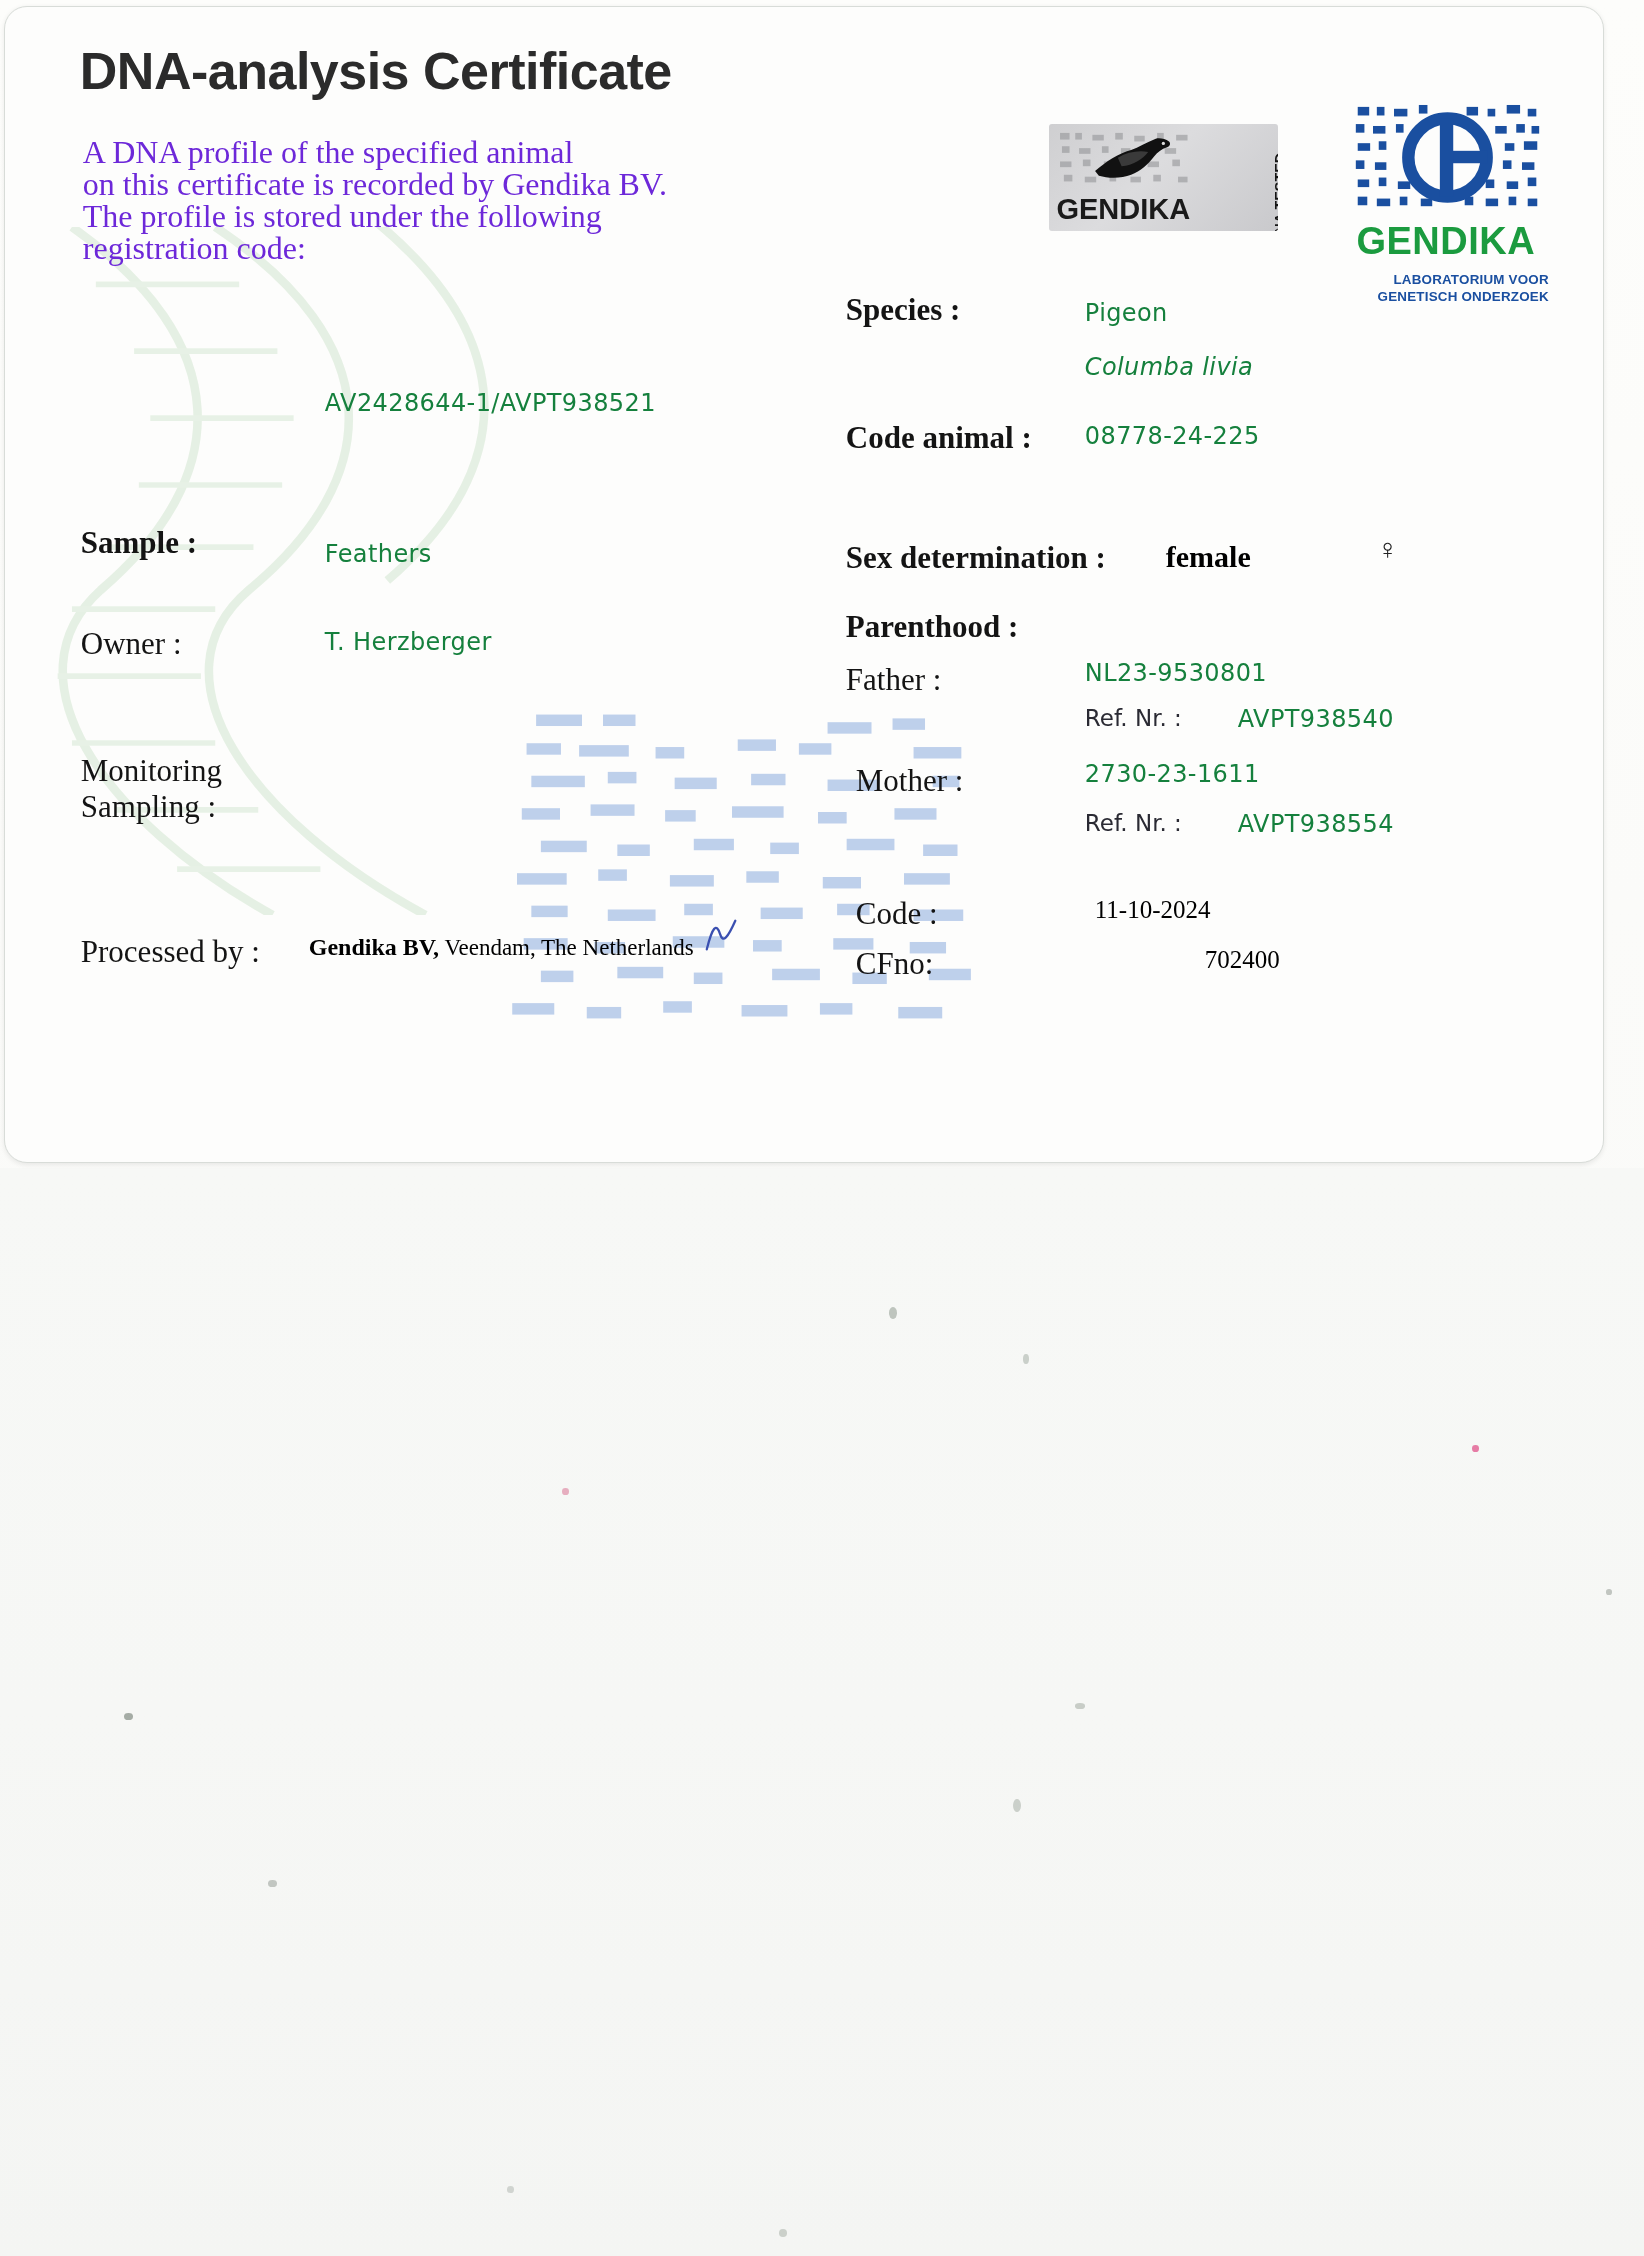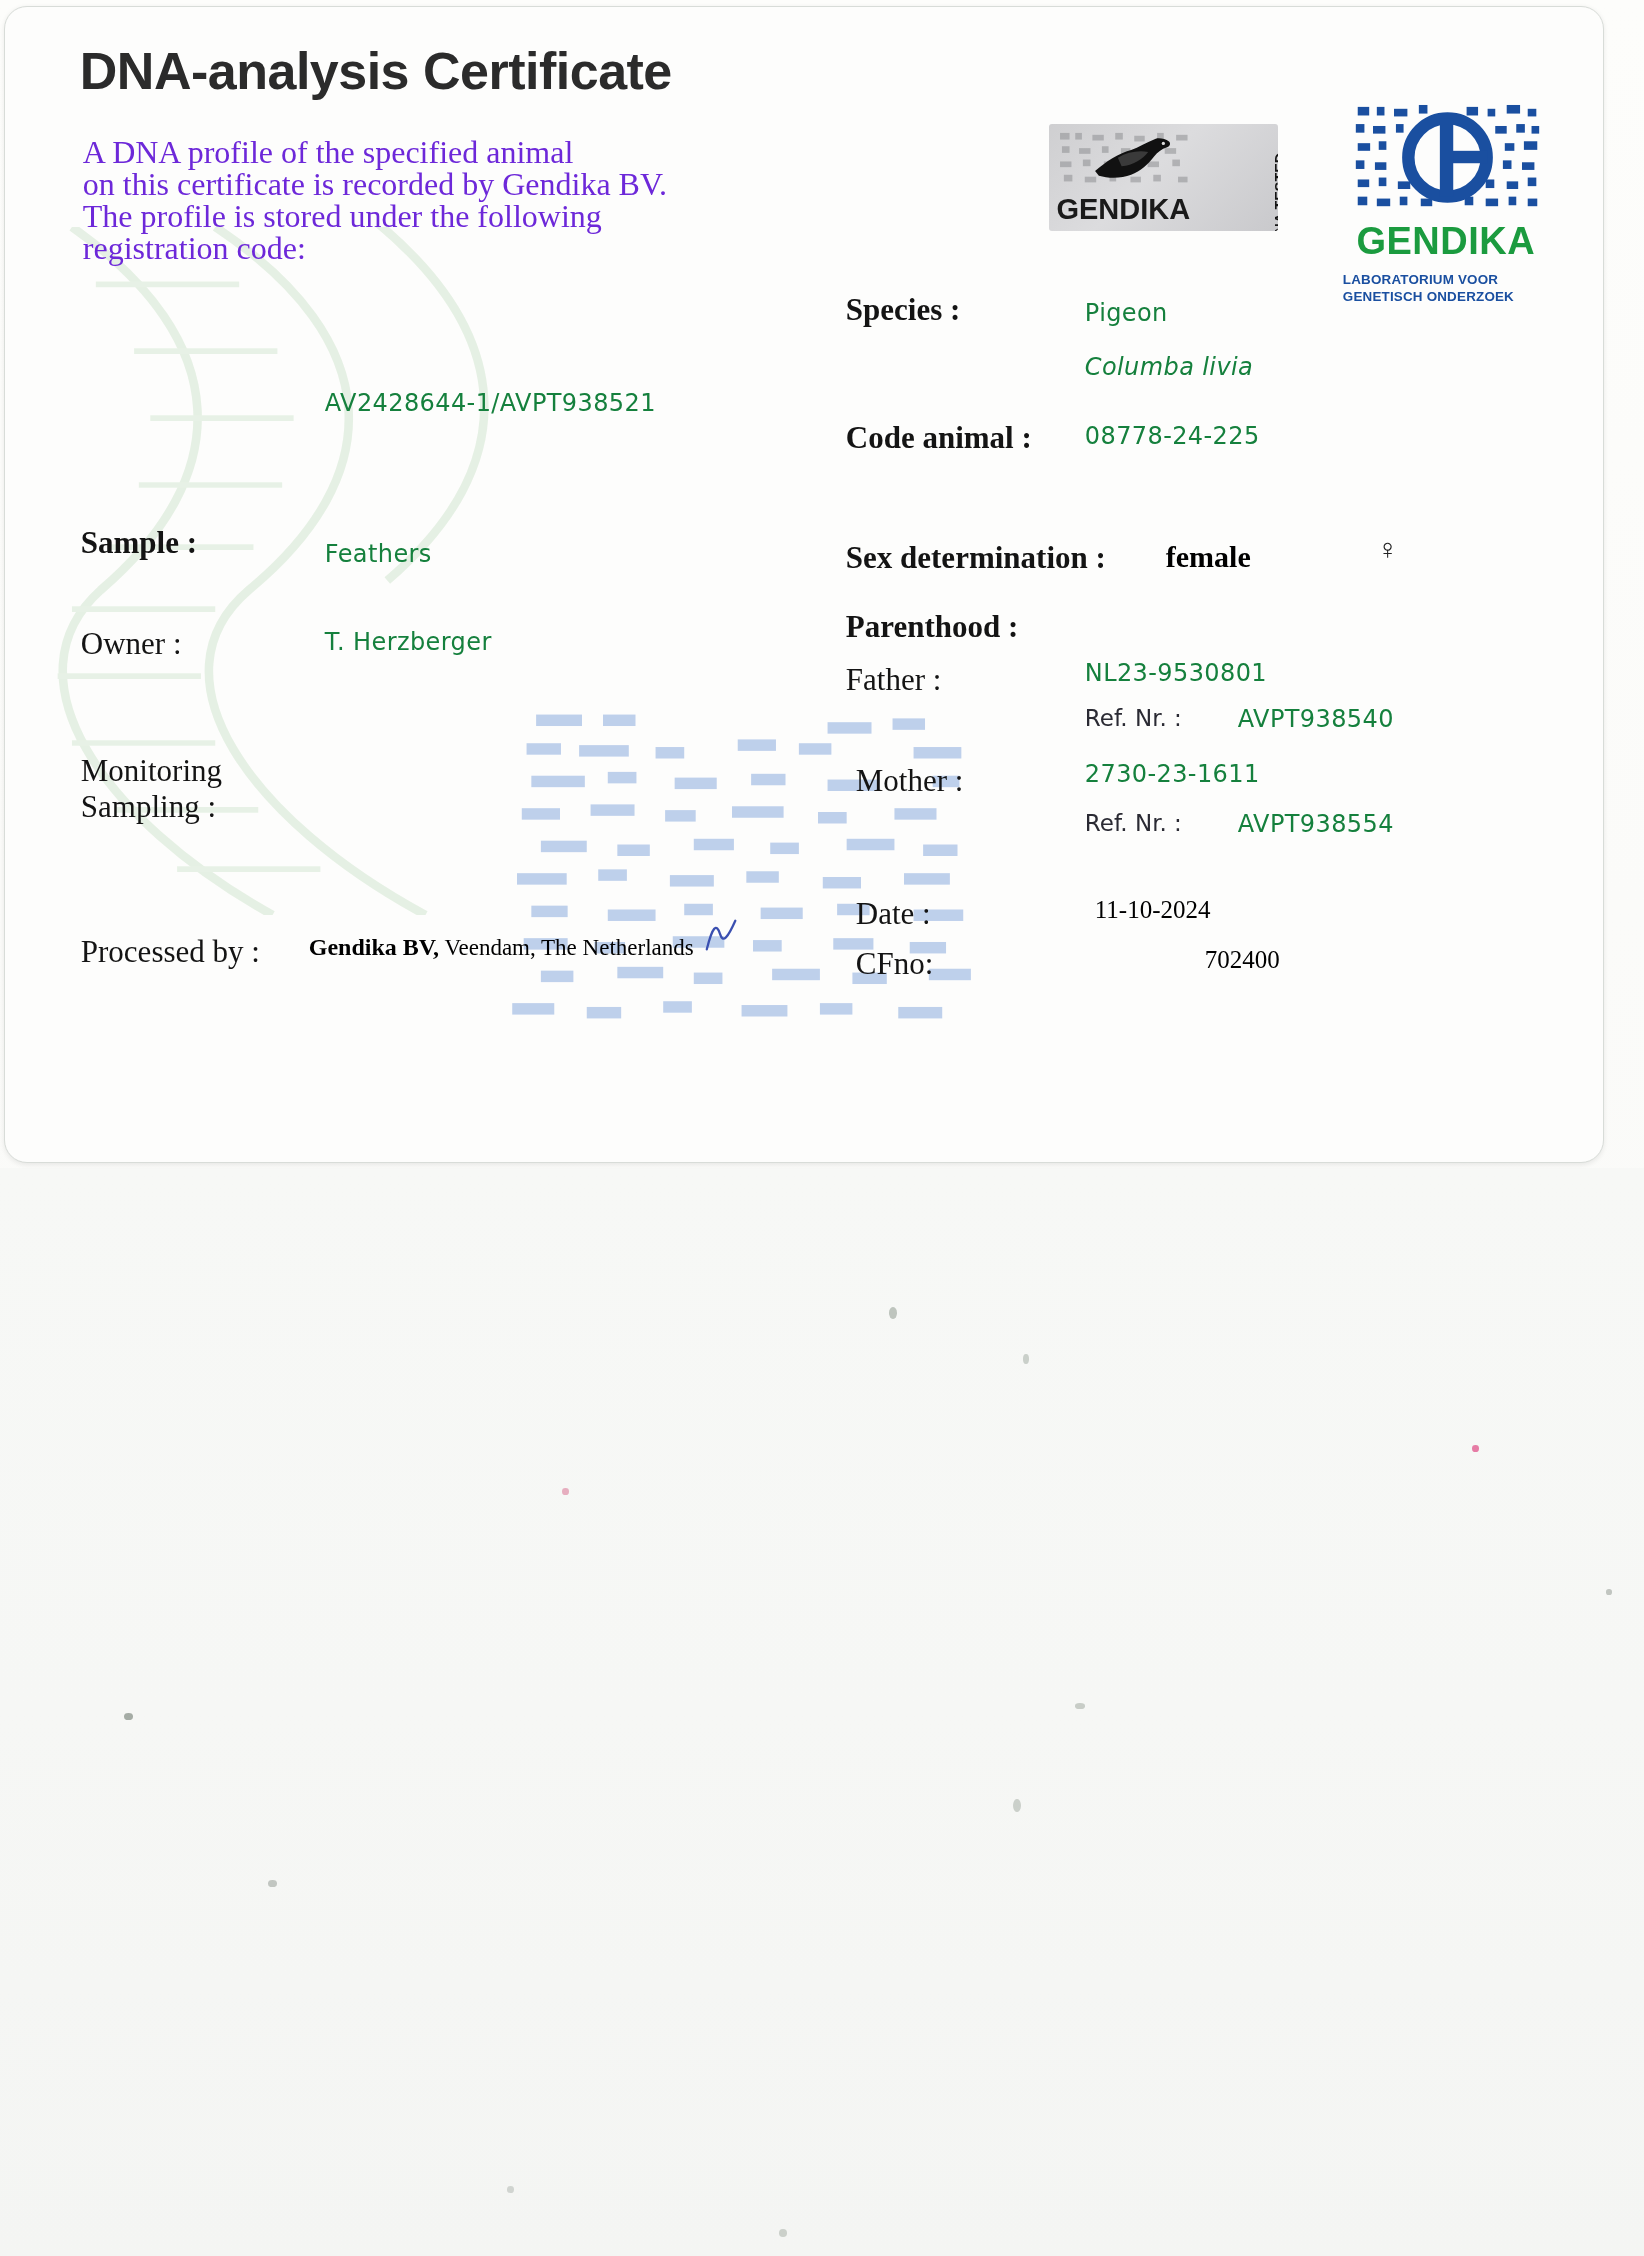--- a/index.html
+++ b/index.html
@@ -232,21 +232,21 @@
     font-weight: bold;
     font-size: 38px;
     letter-spacing: 0.5px;
     color: #1b9b3f;
   }
   #logo-sub {
     position: absolute;
     left: 0;
     top: 170px;
     width: 206px;
-    text-align: left;
+    text-align: right;
     font-family: "Liberation Sans", sans-serif;
     font-weight: bold;
     font-size: 13.4px;
     line-height: 17px;
     color: #1a4fa0;
     letter-spacing: 0.2px;
   }
 
   
   #scribble {
@@ -505,21 +505,21 @@
     <div class="lbl" id="father-label">Father :</div>
     <div class="val" id="father-value">NL23-9530801</div>
     <div style="position:absolute;" id="father-ref-label">Ref. Nr.  :</div>
     <div class="val" id="father-ref-value">AVPT938540</div>
 
     <div class="lbl" id="mother-label">Mother :</div>
     <div class="val" id="mother-value">2730-23-1611</div>
     <div style="position:absolute;" id="mother-ref-label">Ref. Nr.  :</div>
     <div class="val" id="mother-ref-value">AVPT938554</div>
 
-    <div class="lbl" id="date-label">Date :</div>
+    <div class="lbl" id="date-label">Code :</div>
     <div class="val-serif" id="date-value">11-10-2024</div>
 
     <div class="lbl" id="cfno-label">CFno:</div>
     <div class="val-serif" id="cfno-value">702400</div>
 
   </div>
 </div>
 
 
 </body></html>

